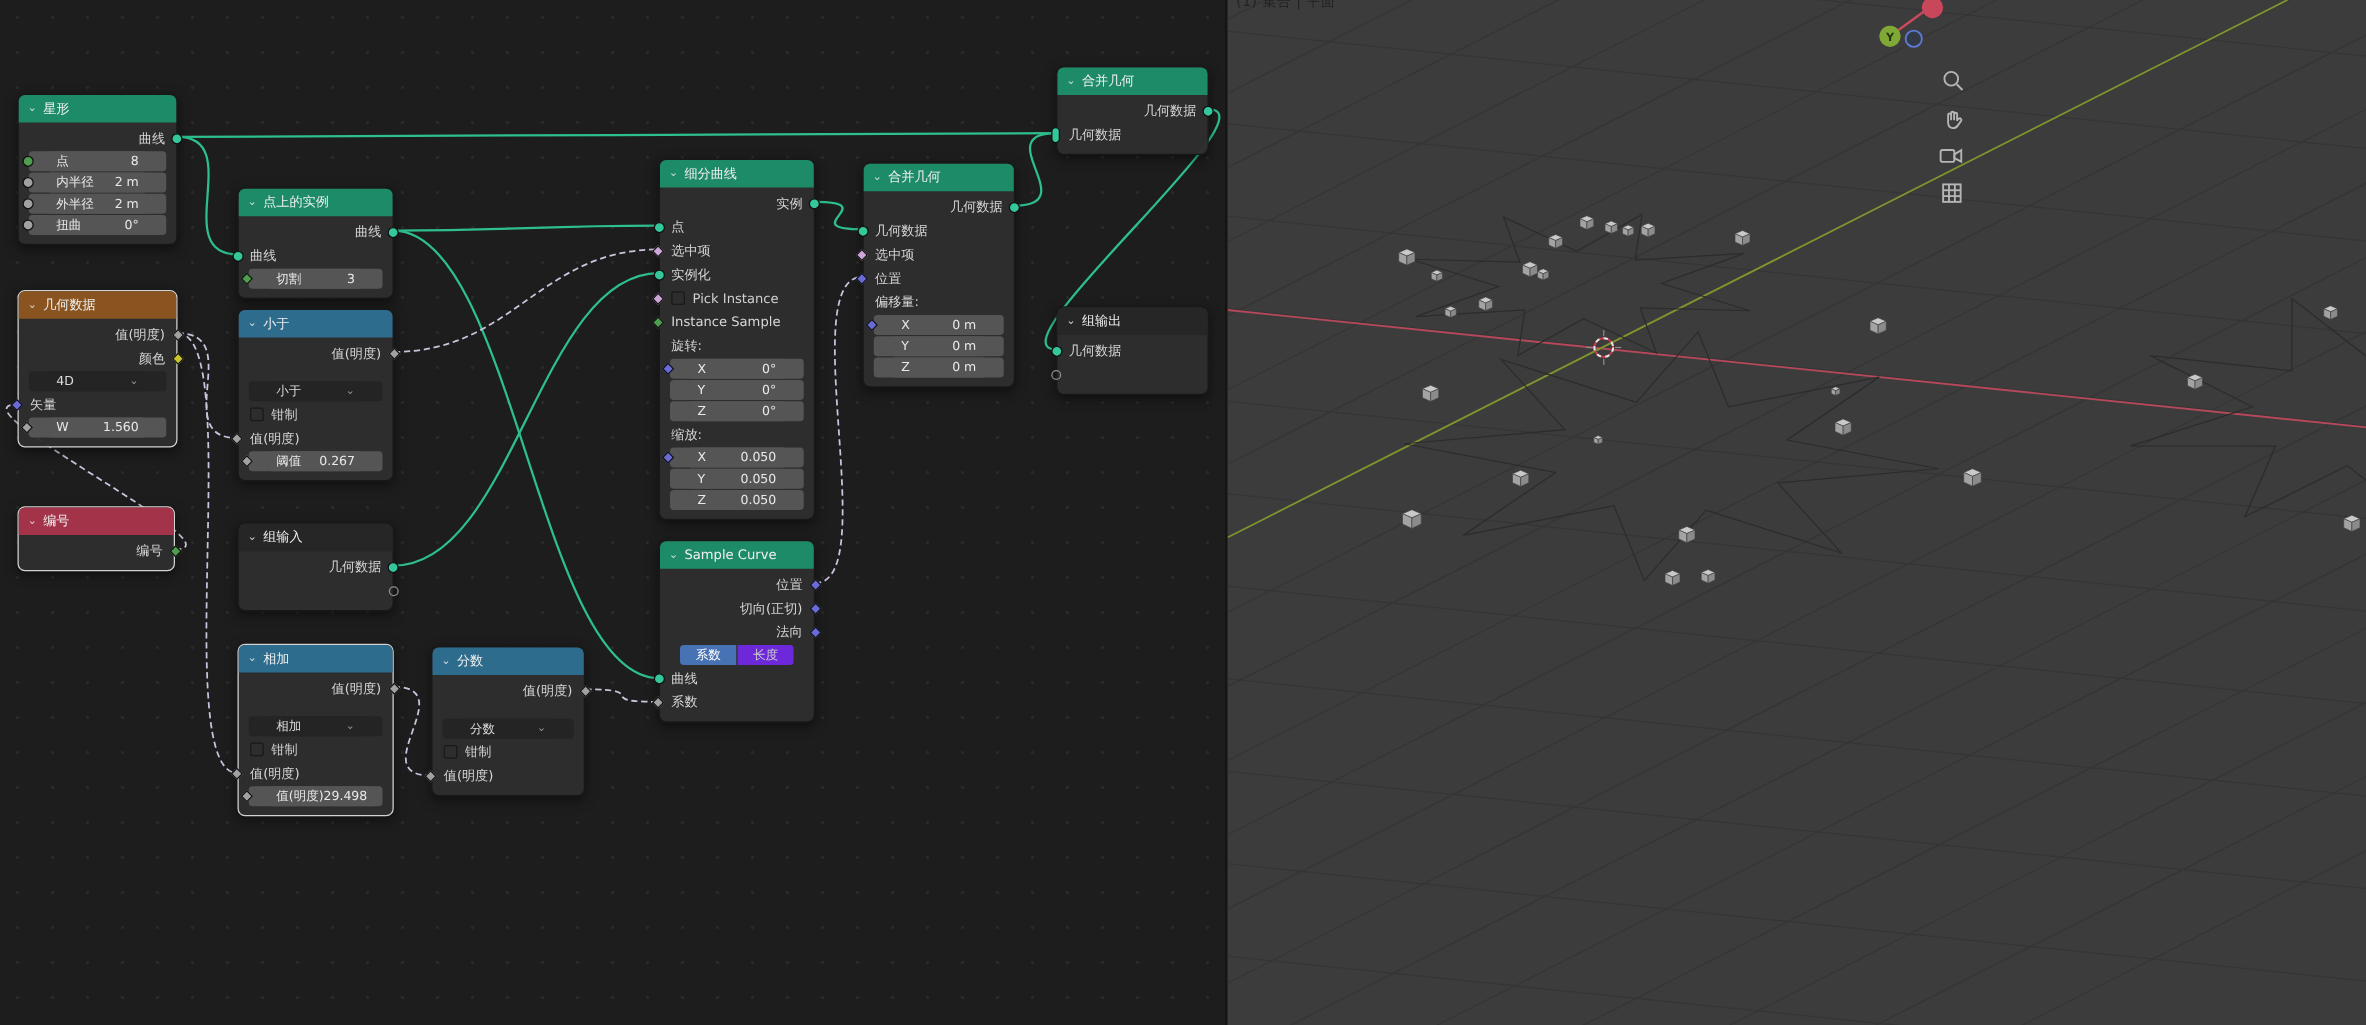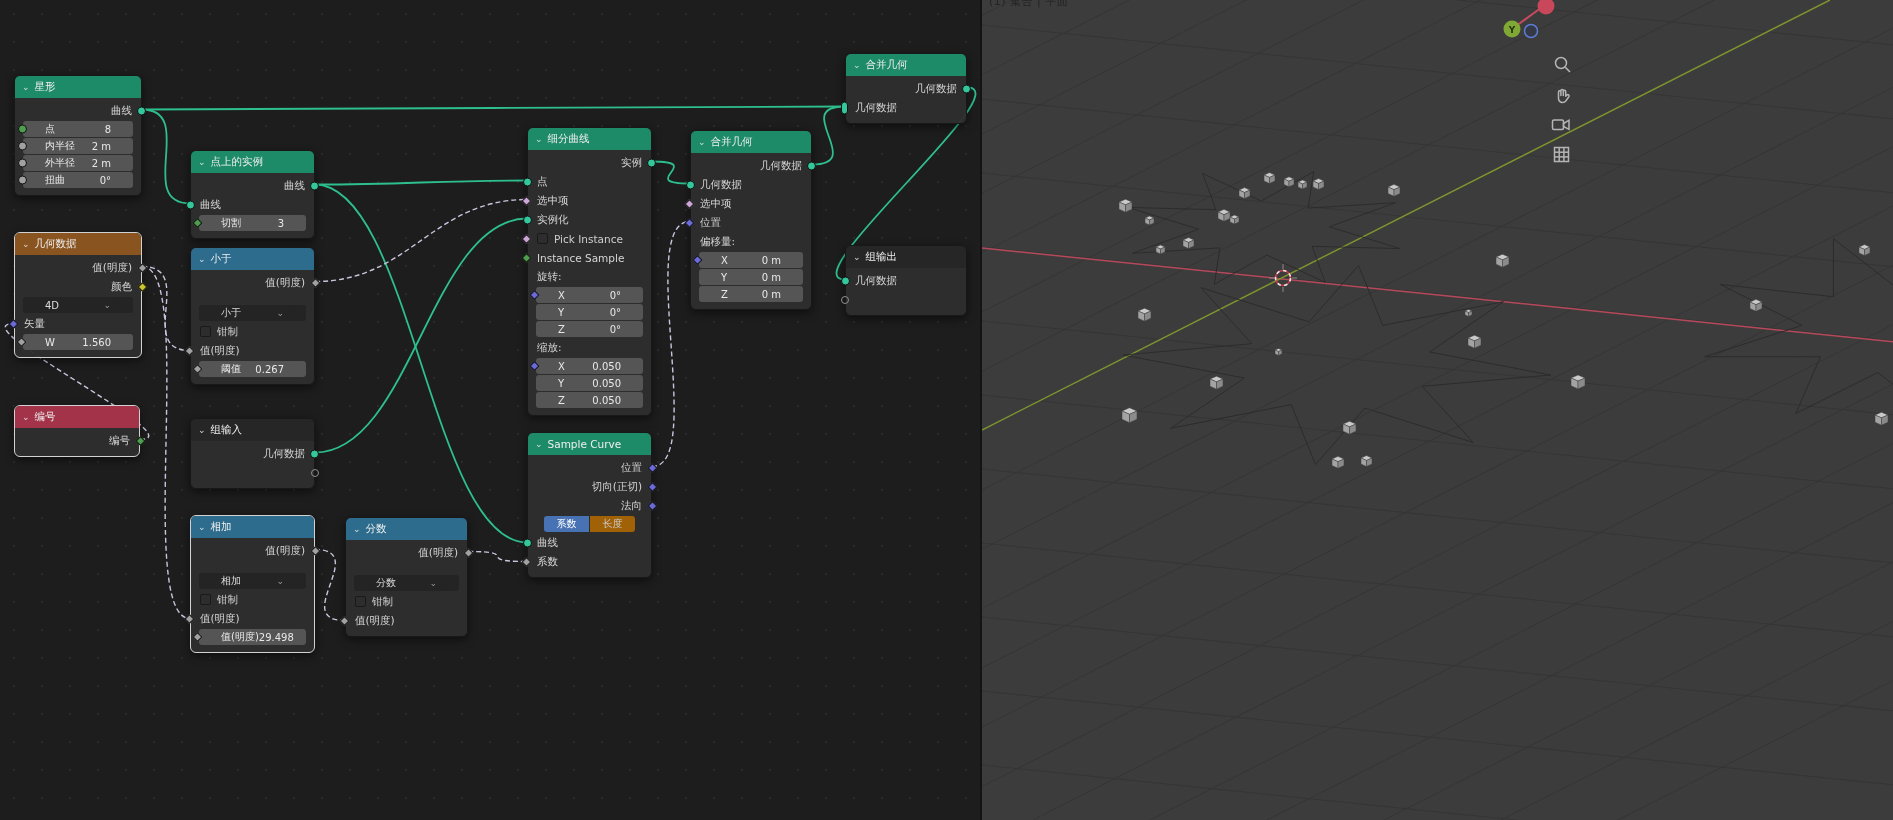--- a/index.html
+++ b/index.html
@@ -25,21 +25,21 @@
   .field{margin:1px 8px;height:16px;background:#555555;border-radius:3px;flex:1;display:flex;
     align-items:center;justify-content:space-between;padding:0 7px;color:#e9e9e9;font-size:10px;}
   .field.joined{margin-top:0.5px;margin-bottom:0.5px;border-radius:2px;}
   .drop{margin:1px 8px;height:16px;background:#242424;border-radius:3px;flex:1;display:flex;
     align-items:center;justify-content:space-between;padding:0 7px;color:#dcdcdc;font-size:10px;}
   .drop-chev{font-size:9px;color:#9a9a9a;line-height:1;}
   .check-box{width:11px;height:11px;background:#2d2d2d;border:1px solid #191919;border-radius:2px;
     margin:0 6px 0 9px;flex:none;}
   .check-lab{color:#cfcfcf;}
   .btns{margin:1px 8px;flex:1;display:flex;height:16px;border-radius:3px;overflow:hidden;gap:1px;}
-  .btn{flex:1;display:flex;align-items:center;justify-content:center;font-size:10px;color:#cccccc;background:#a16207;}
+  .btn{flex:1;display:flex;align-items:center;justify-content:center;font-size:10px;color:#cccccc;background:#6d28d9;}
   .btn.active{background:#4772b3;color:#ffffff;}
   .sock{position:absolute;top:50%;}
   .sock.circle{width:9px;height:9px;border-radius:50%;border:1px solid #101010;transform:translateY(-50%);}
   .sock.diamond{width:7px;height:7px;border:1px solid #101010;transform:translateY(-50%) rotate(45deg);}
   .sock.multi{width:7px;height:13px;border-radius:4px;border:1px solid #101010;transform:translateY(-50%);}
   .sock.hollow{width:8px;height:8px;border-radius:50%;border:1.5px solid #8f8f8f;background:transparent;transform:translateY(-50%);}
   .sock.left{left:-5px;} .sock.right{right:-5px;}
   #viewport{position:absolute;left:980px;top:0;width:913px;height:820px;overflow:hidden;
     background:#3c3c3c;border-left:2px solid #141414;}
   #scene,#scene-ui{position:absolute;left:0;top:0;}

